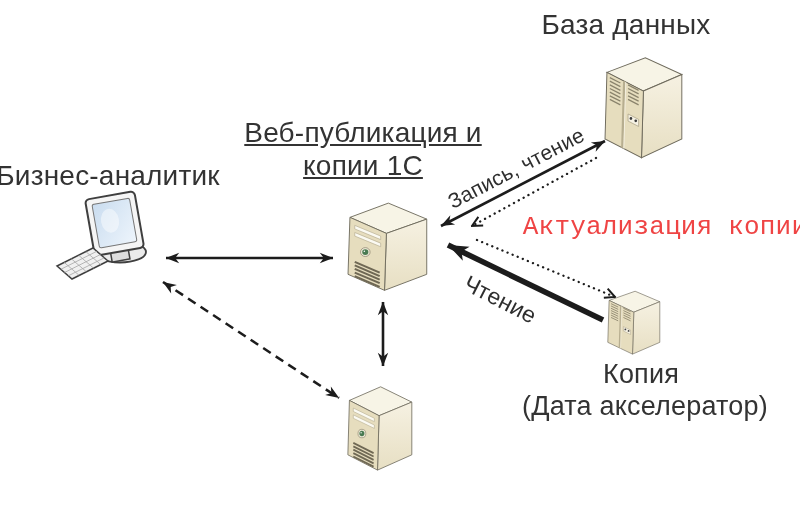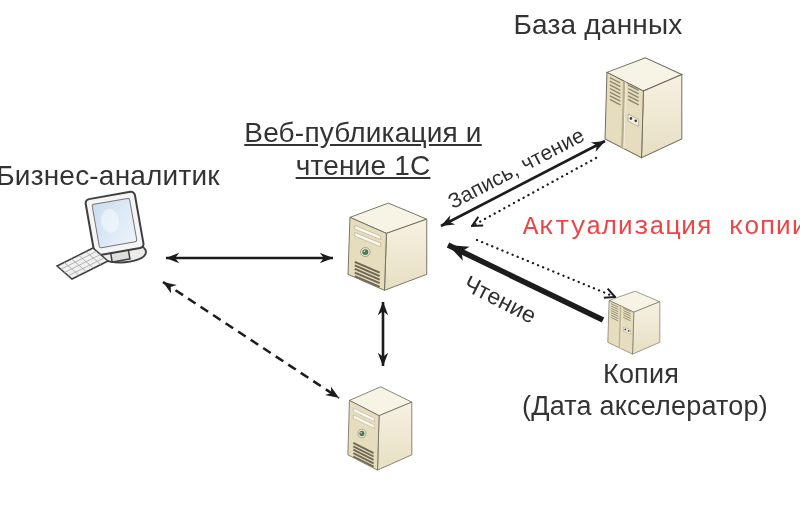--- a/index.html
+++ b/index.html
@@ -151,25 +151,25 @@
         <use href="#tower-single"></use>
       </g>
     <g transform="translate(593.5,49.5) scale(0.96,1.04)">
         <use href="#tower-double"></use>
       </g>
     <g transform="translate(600,286) scale(0.65,0.655)">
         <use href="#tower-double"></use>
       </g>
   </svg>
 
-  <div class="lbl big" style="left:598px; top:25px;text-align:right;">База данных</div>
+  <div class="lbl big" style="left:626px; top:25px;text-align:right;">База данных</div>
 
   <div class="lbl big two-line" style="left:363px; top:149px;text-decoration:underline;">
     <div>Веб-публикация и</div>
-    <div>чтение 1С</div>
+    <div>копии 1С</div>
   </div>
 
   <div class="lbl big" style="left:108px; top:176px;">Бизнес-аналитик</div>
 
 
   <div class="lbl" style="left:645px; top:406px;">(Дата акселератор)</div>
   <div class="lbl" style="left:641px; top:374px;">Копия</div>
 
   <div class="lbl muted" style="left:665px; top:228px;">Актуализация копии</div>
 

